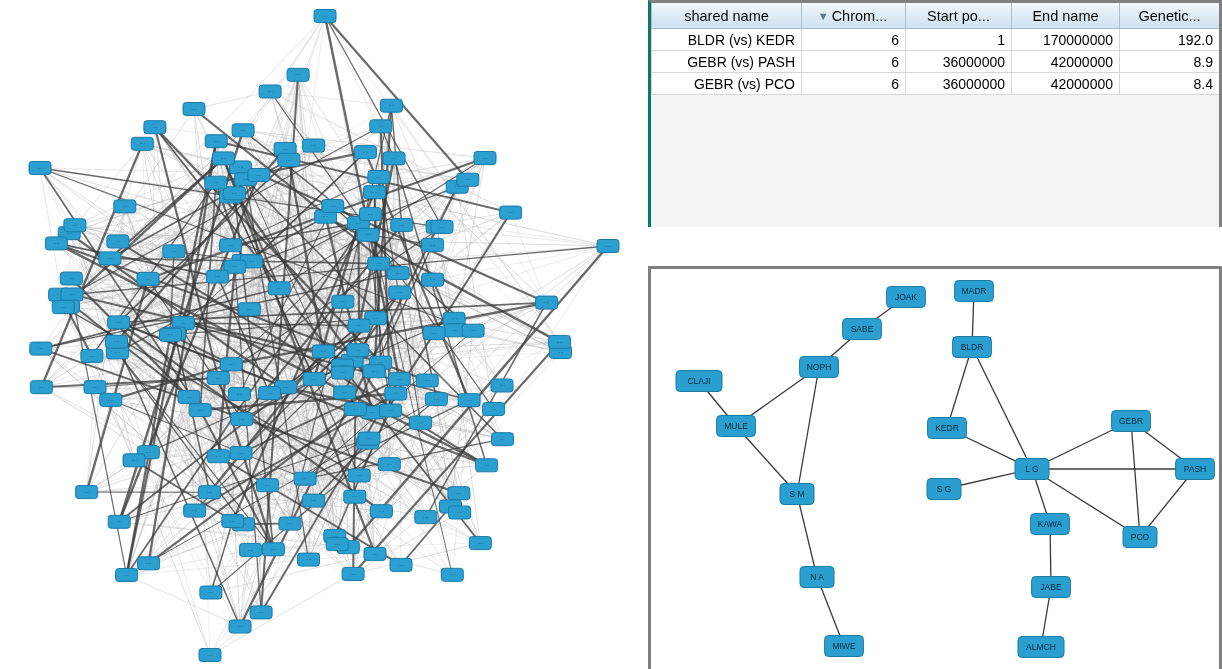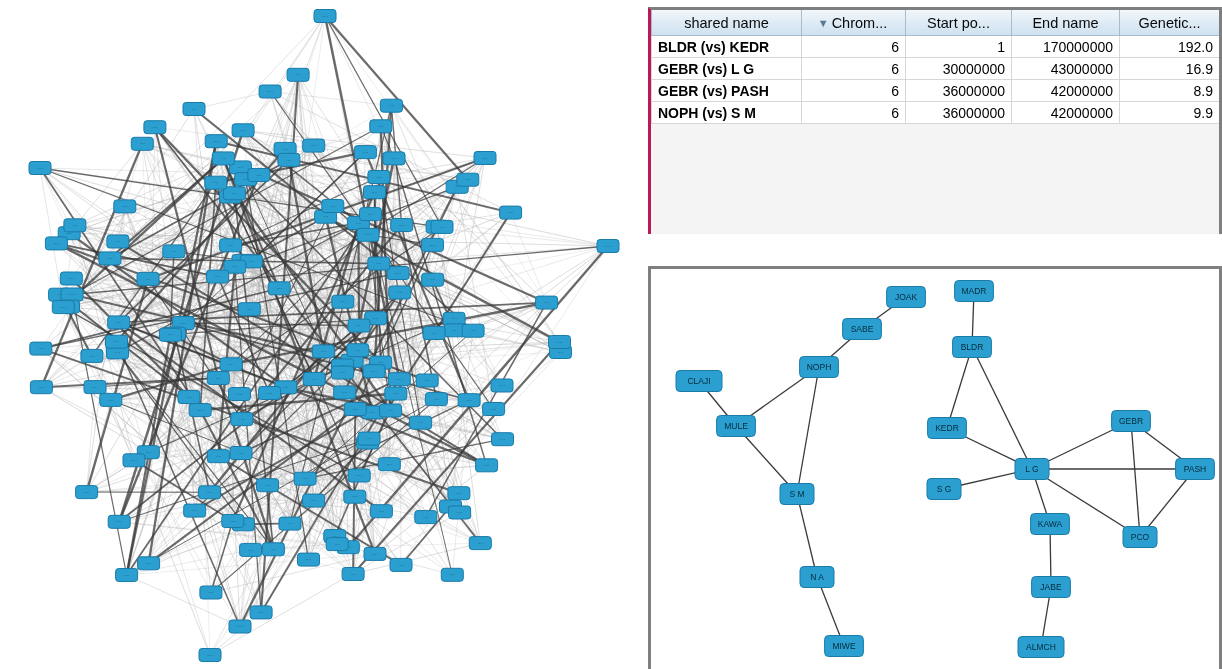--- a/index.html
+++ b/index.html
@@ -25,25 +25,25 @@
     height: 669px;
     background: #ffffff;
     overflow: hidden;
   }
   #network-large svg { display: block; }
 
   
   #table-panel {
     position: absolute;
     left: 648px;
-    top: 7px;
+    top: 0;
     width: 574px;
     height: 227px;
     background: #f4f4f4;
-    border-left: 3px solid #be185d;
+    border-left: 3px solid #0f766e;
     border-top: 3px solid #7f7f7f;
     border-right: 3px solid #7f7f7f;
     box-sizing: border-box;
     overflow: hidden;
   }
   table.data-table {
     border-collapse: collapse;
     width: 100%;
     table-layout: fixed;
     font-size: 14px;
@@ -75,21 +75,21 @@
     transform: translateY(-1px);
   }
   table.data-table tbody td {
     border: 1px solid #d7d7d7;
     height: 21px;
     padding: 0 6px;
     white-space: nowrap;
     overflow: hidden;
     background: #ffffff;
   }
-  td.col-name   { text-align: left; font-weight: bold; }
+  td.col-name   { text-align: right; }
   td.col-num    { text-align: right; }
   col.c0 { width: 150px; }
   col.c1 { width: 104px; }
   col.c2 { width: 106px; }
   col.c3 { width: 108px; }
   col.c4 { width: 100px; }
 
   
   #network-small {
     position: absolute;
@@ -1725,39 +1725,32 @@
       </thead>
       <tbody id="table-body">
           <tr>
             <td class="col-name">BLDR (vs) KEDR</td>
             <td class="col-num">6</td>
             <td class="col-num">1</td>
             <td class="col-num">170000000</td>
             <td class="col-num">192.0</td>
           </tr>
           <tr>
-            <td class="col-name">GEBR (vs) L G</td>
-            <td class="col-num">6</td>
-            <td class="col-num">30000000</td>
-            <td class="col-num">43000000</td>
-            <td class="col-num">16.9</td>
-          </tr>
-          <tr>
             <td class="col-name">GEBR (vs) PASH</td>
             <td class="col-num">6</td>
             <td class="col-num">36000000</td>
             <td class="col-num">42000000</td>
             <td class="col-num">8.9</td>
           </tr>
           <tr>
-            <td class="col-name">NOPH (vs) S M</td>
+            <td class="col-name">GEBR (vs) PCO</td>
             <td class="col-num">6</td>
             <td class="col-num">36000000</td>
             <td class="col-num">42000000</td>
-            <td class="col-num">9.9</td>
+            <td class="col-num">8.4</td>
           </tr>
         </tbody>
     </table>
   </div>
 
   <div id="network-small">
     <svg id="small-net" width="568" height="397" viewBox="0 0 568 397">
         <g>
           <line x1="255" y1="28" x2="211" y2="60" class="edge-line" stroke-width="1.3"></line>
           <line x1="211" y1="60" x2="168" y2="98" class="edge-line" stroke-width="1.3"></line>

